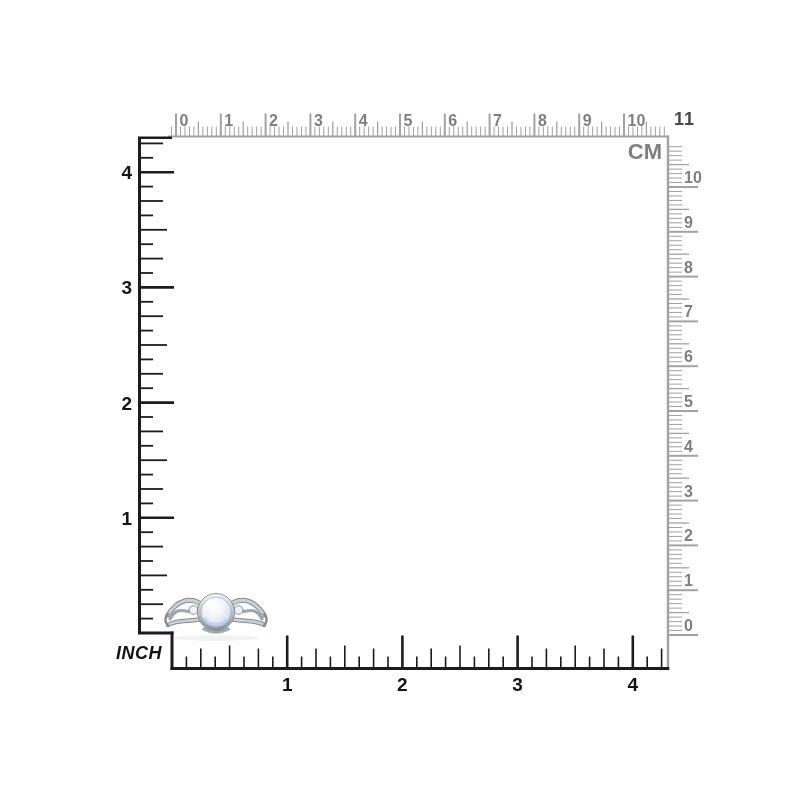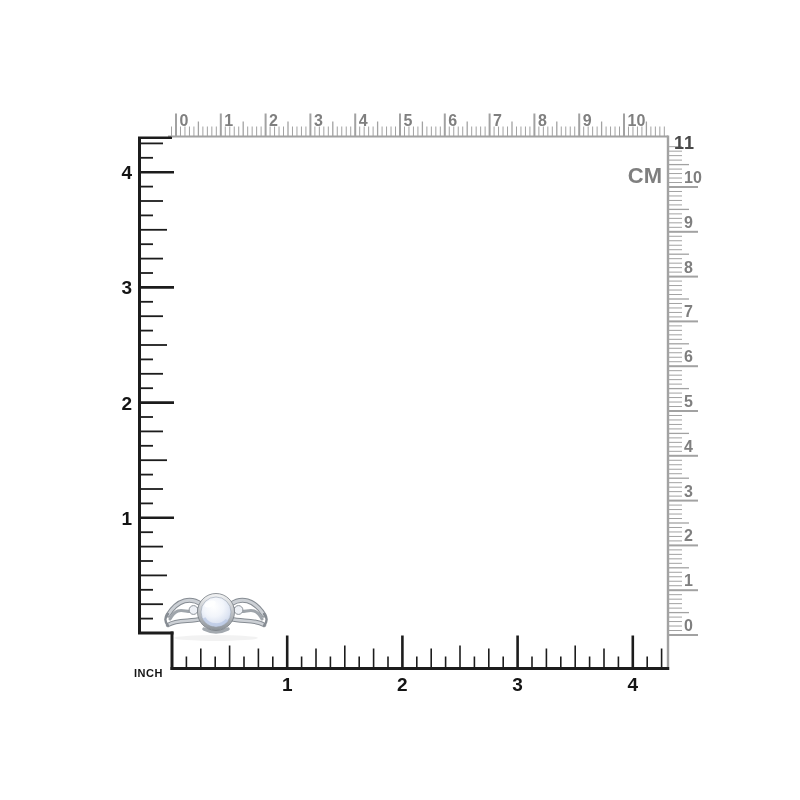--- a/index.html
+++ b/index.html
@@ -2,24 +2,24 @@
 <html style="--bg: #ffffff; --cm-tick: #a2a2a2; --cm-num: #7f7f7f; --corner: #4a4a4a; --inch-tick: #1c1c1c; --inch-num: #141414; --accent-stone: #eef1f6; --stone-glow: #b9c8e4;"><head>
 <meta charset="utf-8">
 <style>
   html,body{margin:0;padding:0;}
   body{
     width:800px;height:800px;background:#ffffff;overflow:hidden;
     font-family:"Liberation Sans","DejaVu Sans",sans-serif;
   }
   #stage{position:relative;width:800px;height:800px;background:var(--bg,#fff);}
   #ruler-svg{position:absolute;left:0;top:0;}
-  .abs-label{position:absolute;font-weight:bold;line-height:1;margin-top:24px;}
+  .abs-label{position:absolute;font-weight:bold;line-height:1;}
   #cm-label{left:598px;top:141px;width:64px;text-align:right;font-size:22px;color:var(--cm-num);}
   #corner-11{left:674px;top:110px;font-size:18px;color:var(--corner);letter-spacing:1px;}
-  #inch-label{left:134px;top:644px;font-size:11px;color:var(--inch-num);letter-spacing:0.5px;}
+  #inch-label{left:116px;top:644px;font-size:18px;color:var(--inch-num);letter-spacing:0.5px;font-style:italic;}
   #ring-svg{position:absolute;left:163px;top:577px;}
   text.cm-num{fill:var(--cm-num);font-weight:bold;font-size:16px;font-family:"Liberation Sans",sans-serif;}
   text.inch-num{fill:var(--inch-num);font-weight:bold;font-size:19px;font-family:"Liberation Sans",sans-serif;}
   .cm-stroke{stroke:var(--cm-tick);}
   .inch-stroke{stroke:var(--inch-tick);}
 </style>
 </head>
 <body>
 
 <div id="stage">

